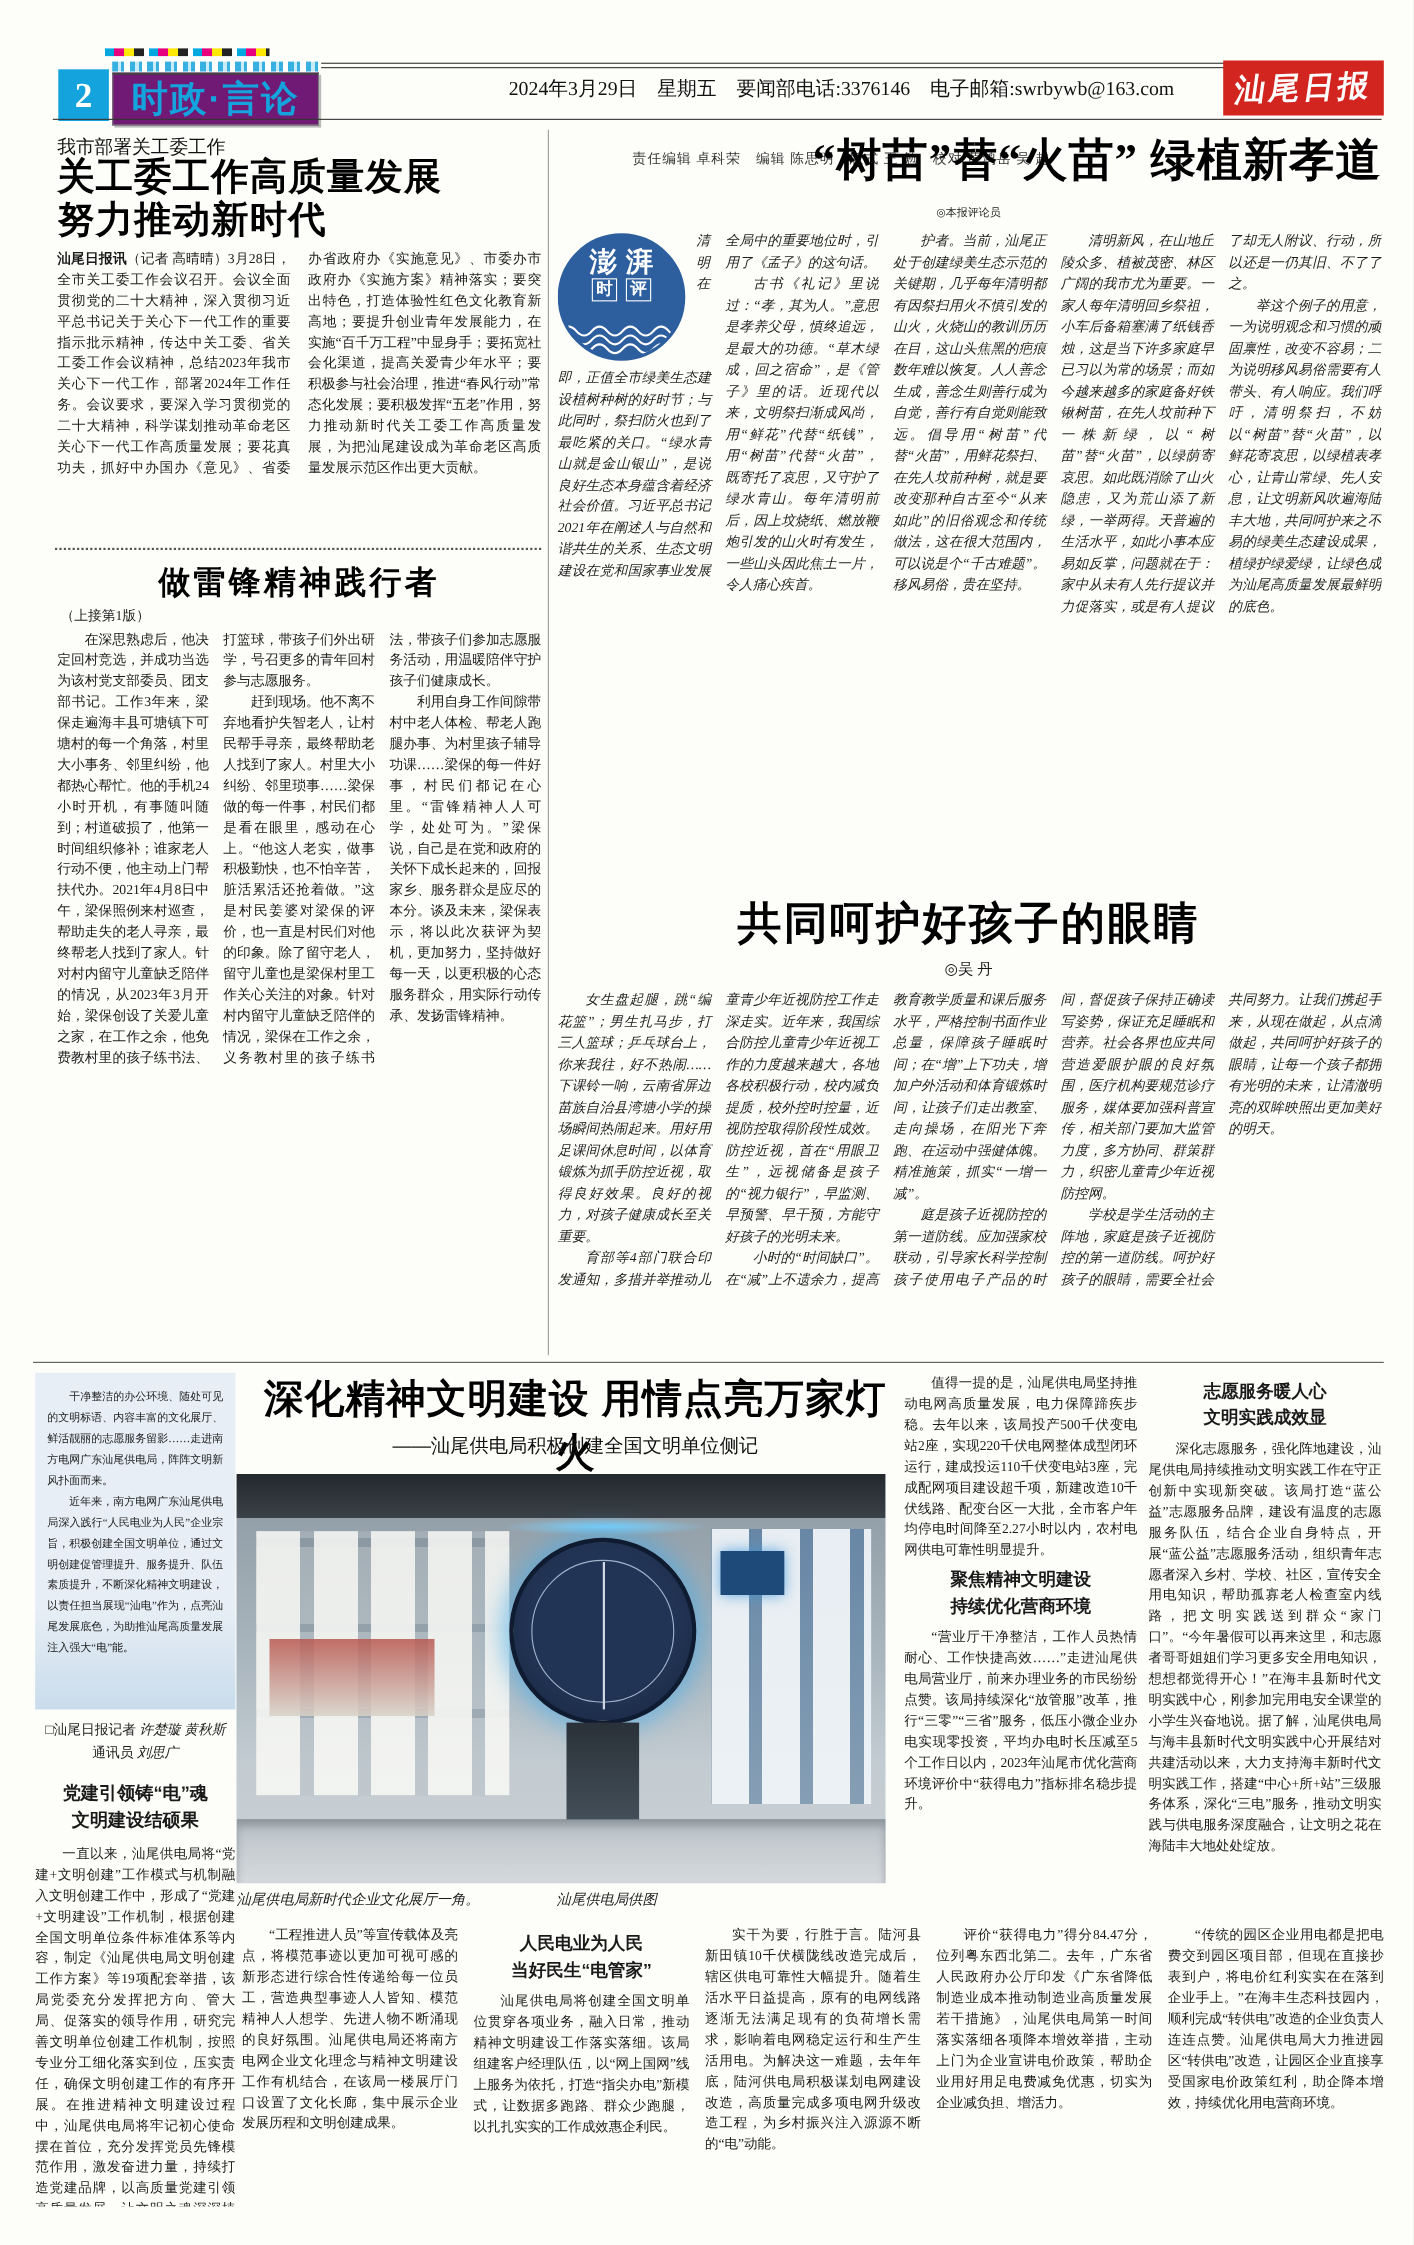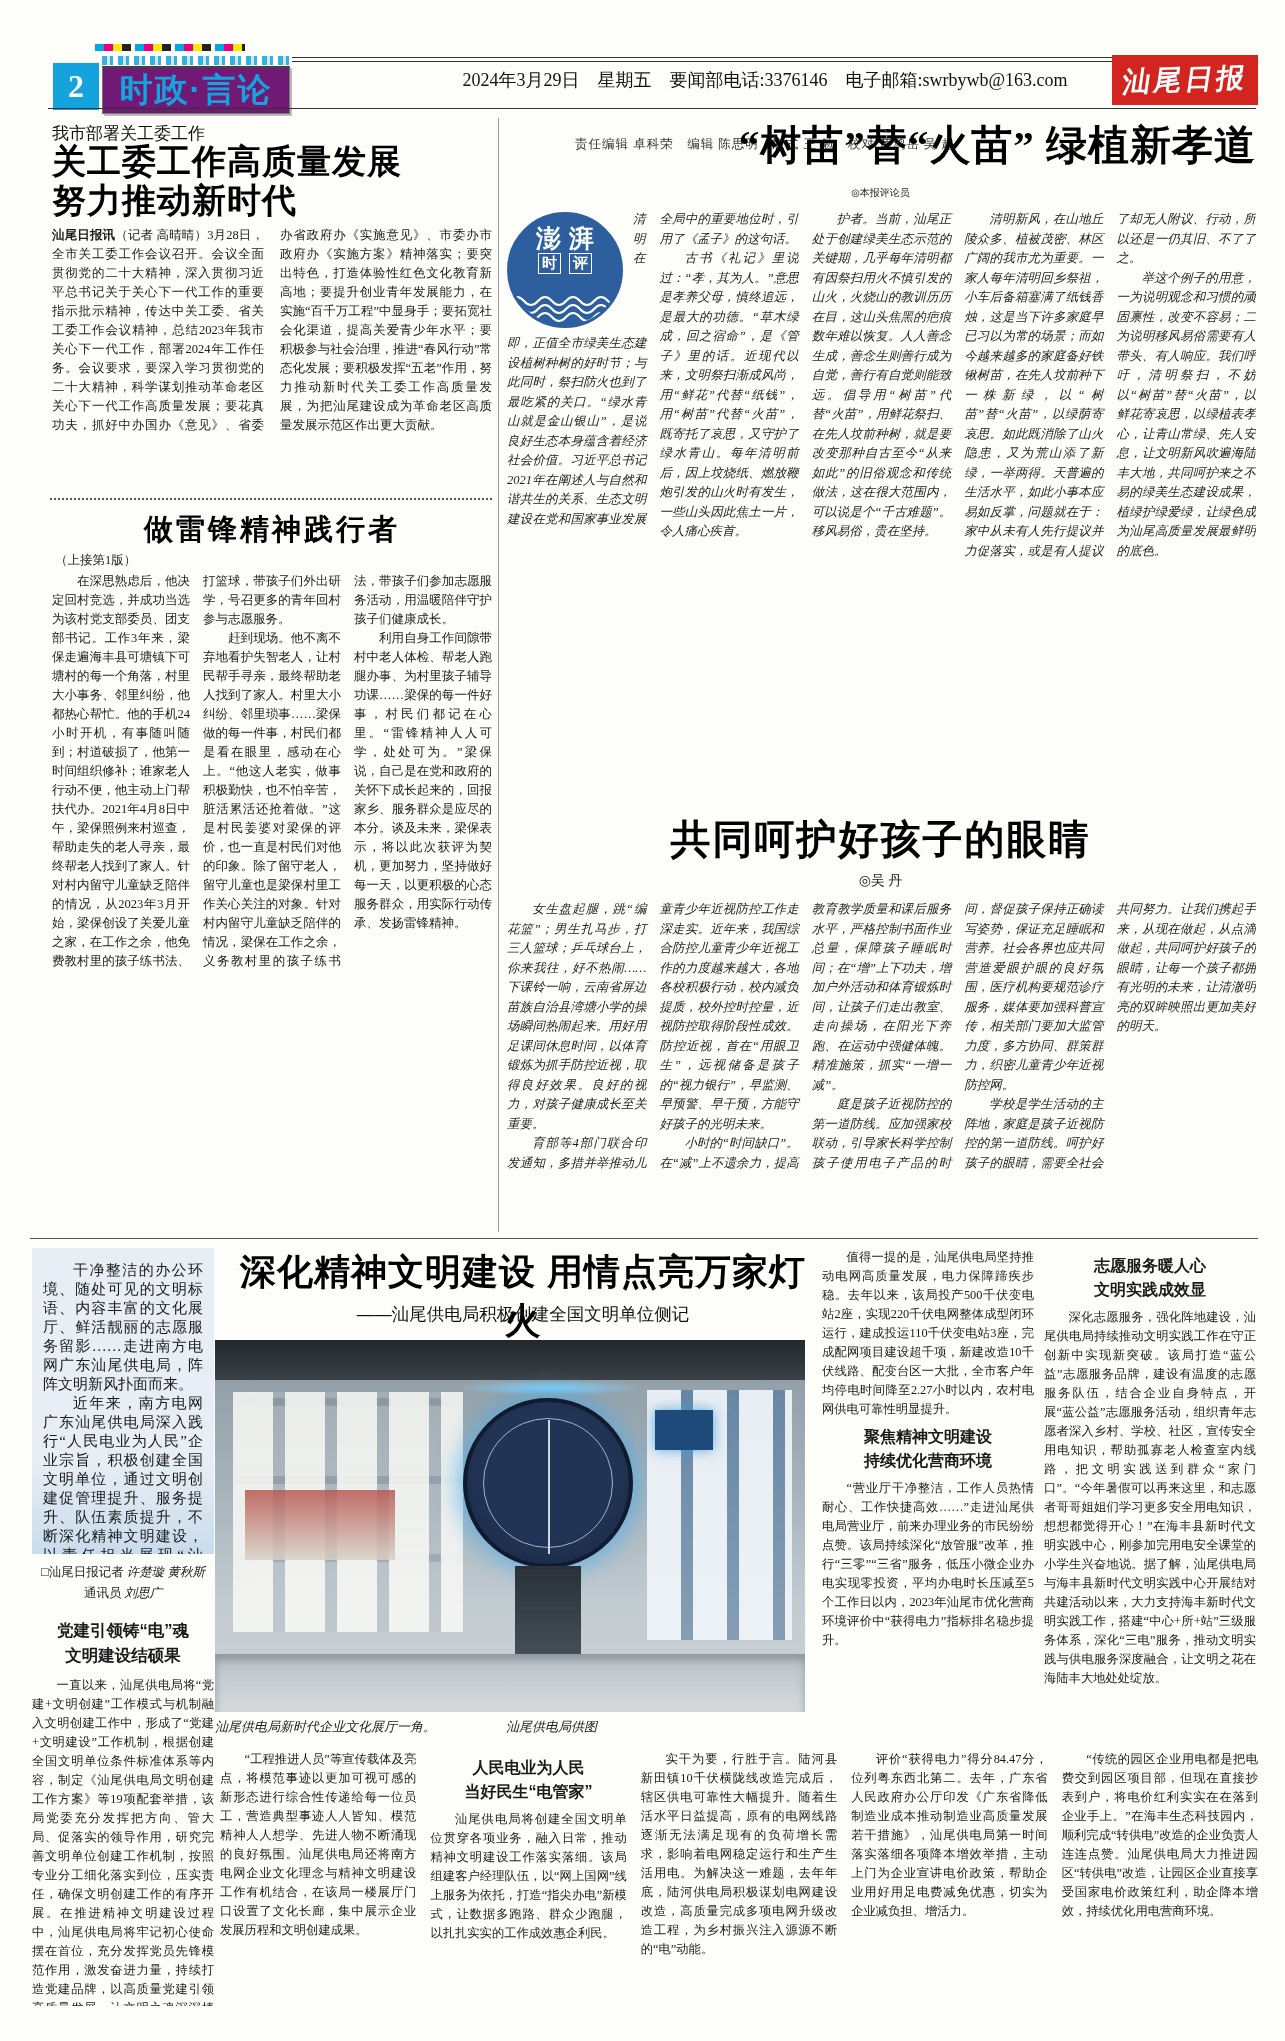--- a/index.html
+++ b/index.html
@@ -71,21 +71,21 @@
     font-weight:bold; color:#000; letter-spacing:2px; }
   .yj-byline { left:505px; top:872px; width:751px; text-align:center; font-size:14px; }
   .yj-body { left:507px; top:900px; width:749px; height:332px; font-size:12.5px; line-height:19.5px;
     text-align:justify; column-count:5; column-gap:13px; overflow:hidden; font-style:italic; color:#1c1c1c; }
 
   .col-text { text-indent:2em; }
 
   
   .feat-rule { left:30px; top:1238px; width:1228px; border-top:1.5px solid #555; }
   .rail-box { left:32px; top:1248px; width:182px; height:306px; background:#e7eef5;
-    padding:13px 11px; font-size:15px; line-height:19px; text-align:justify; overflow:hidden;
+    padding:13px 11px; font-size:10px; line-height:19px; text-align:justify; overflow:hidden;
     background-image:linear-gradient(180deg, rgba(231,238,245,0) 70%, rgba(176,205,228,.55) 100%);font-family:Liberation Serif, serif; }
   .rail-box p { text-indent:2em; }
   .rail-reporters { left:32px; top:1562px; width:182px; text-align:center; font-size:12.5px; line-height:21px; }
   .rail-reporters .names { font-style:italic; }
   .rail-sub { left:32px; top:1618px; width:182px; text-align:center; font-weight:bold;
     font-size:16.5px; line-height:25px; font-family:"Liberation Sans",sans-serif; }
   .rail-body { left:32px; top:1676px; width:182px; height:330px; font-size:12.3px; line-height:19px;
     text-align:justify; overflow:hidden; text-indent:2em; }
 
   .feat-title { left:225px; top:1248px; width:596px; text-align:center;

